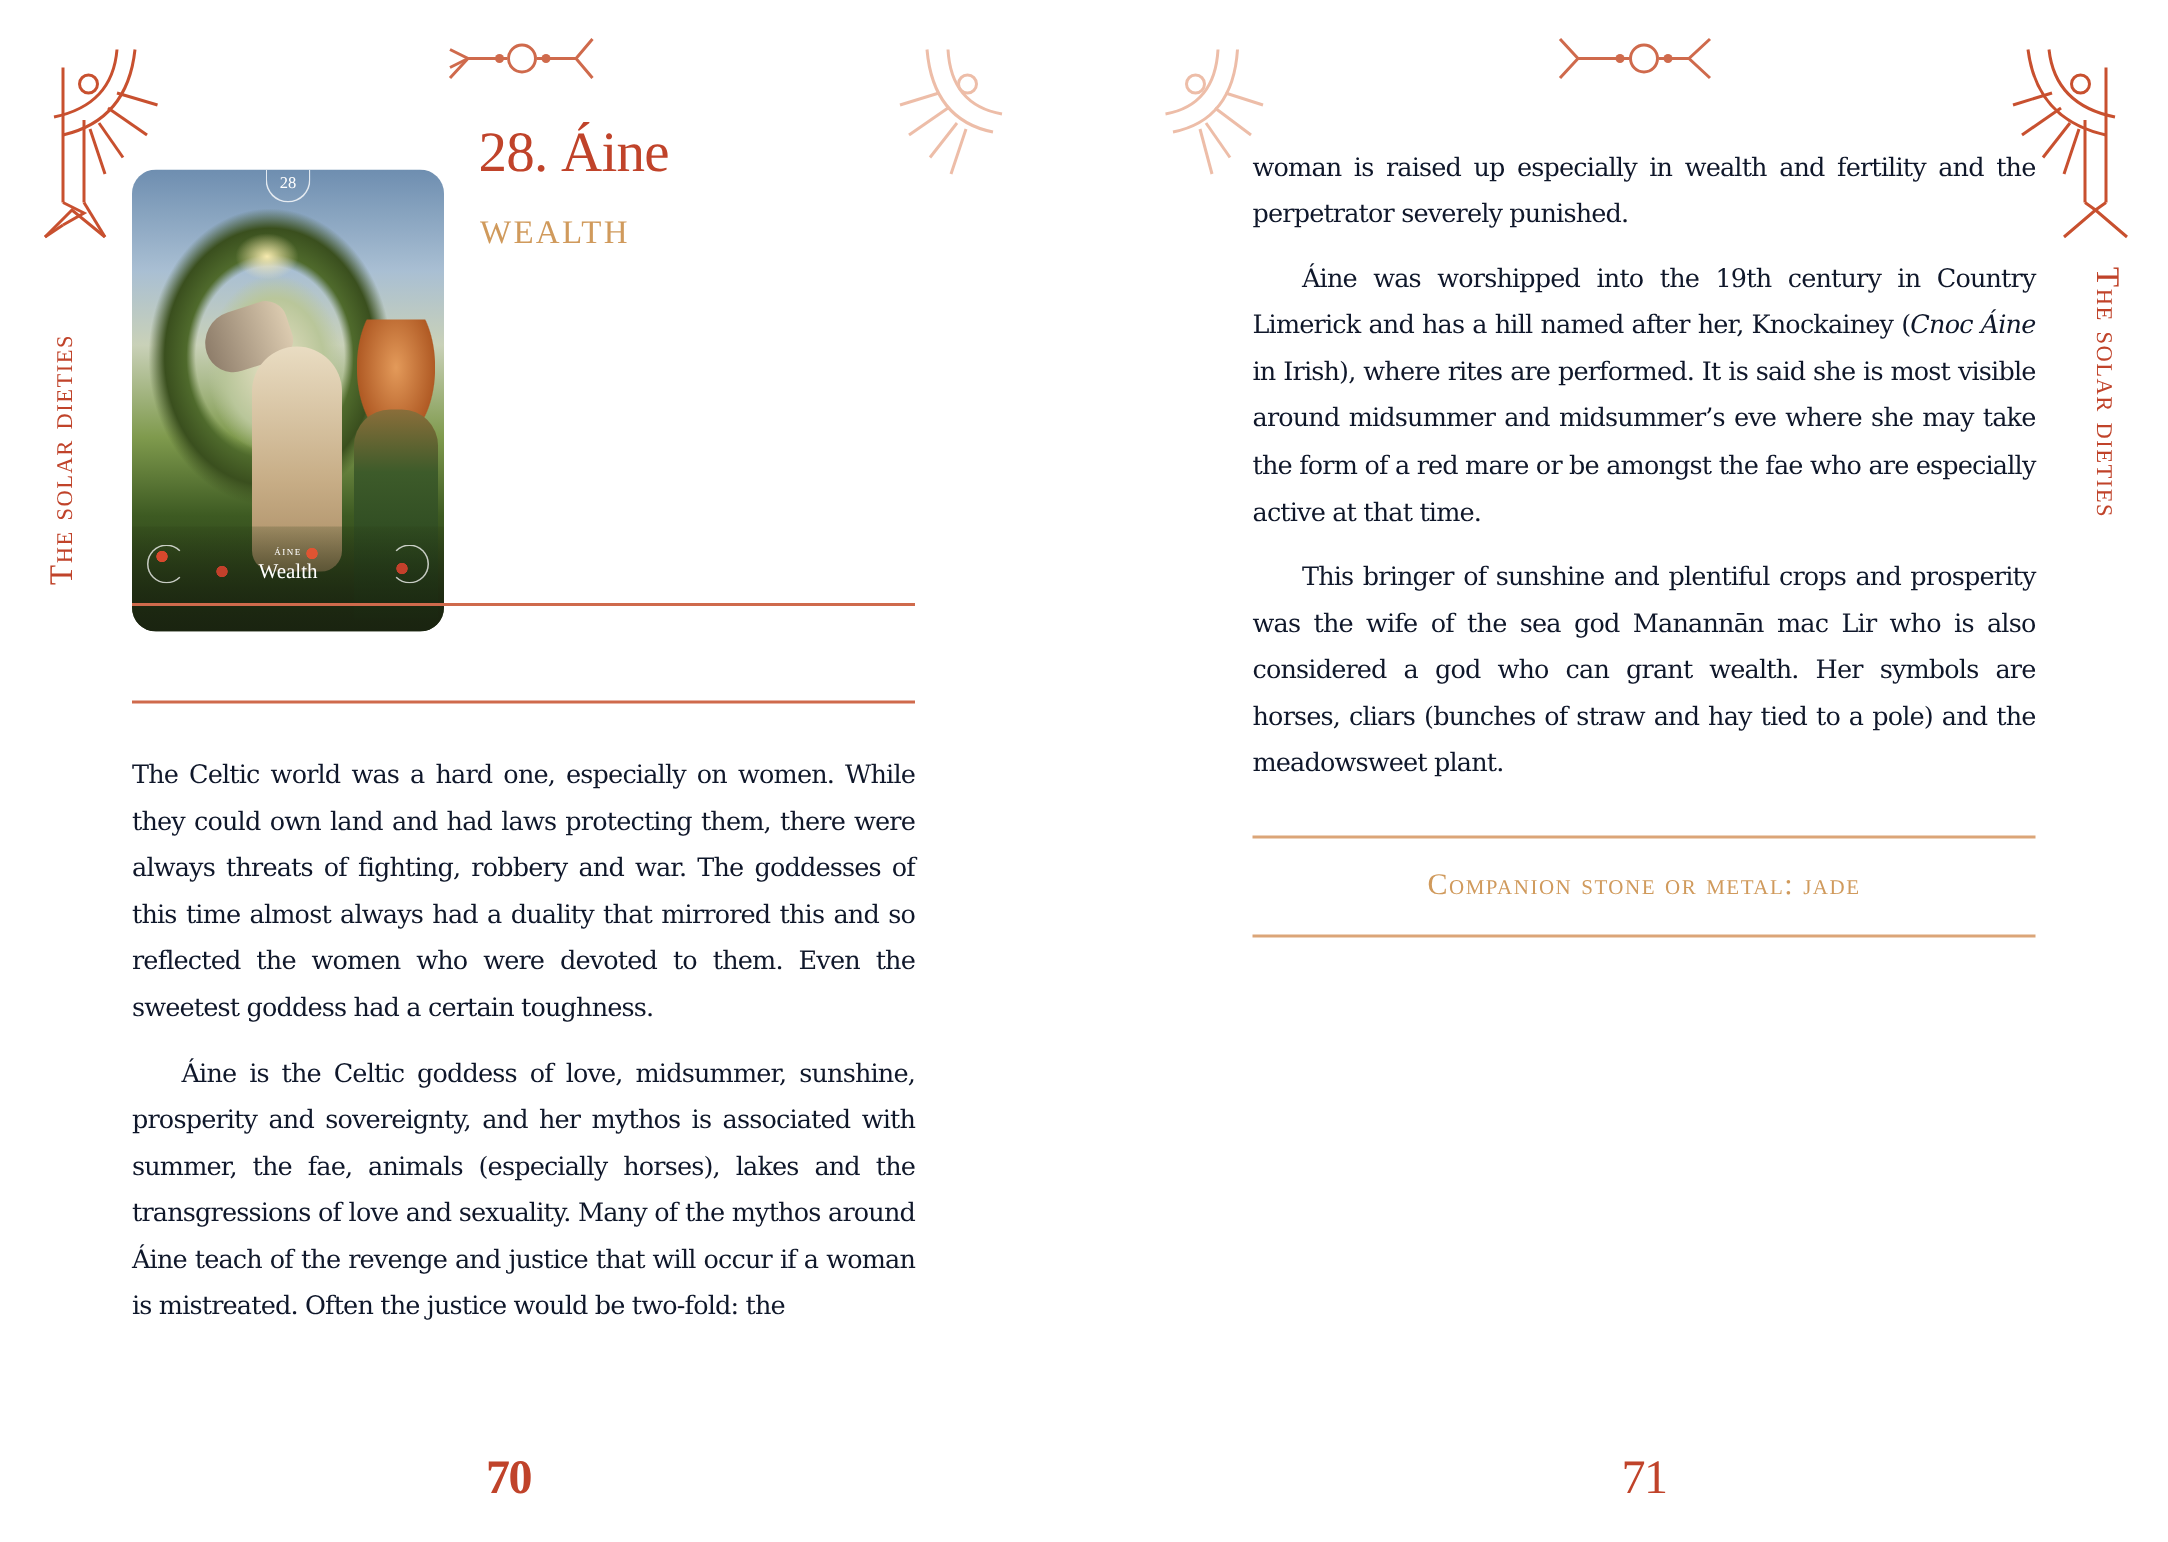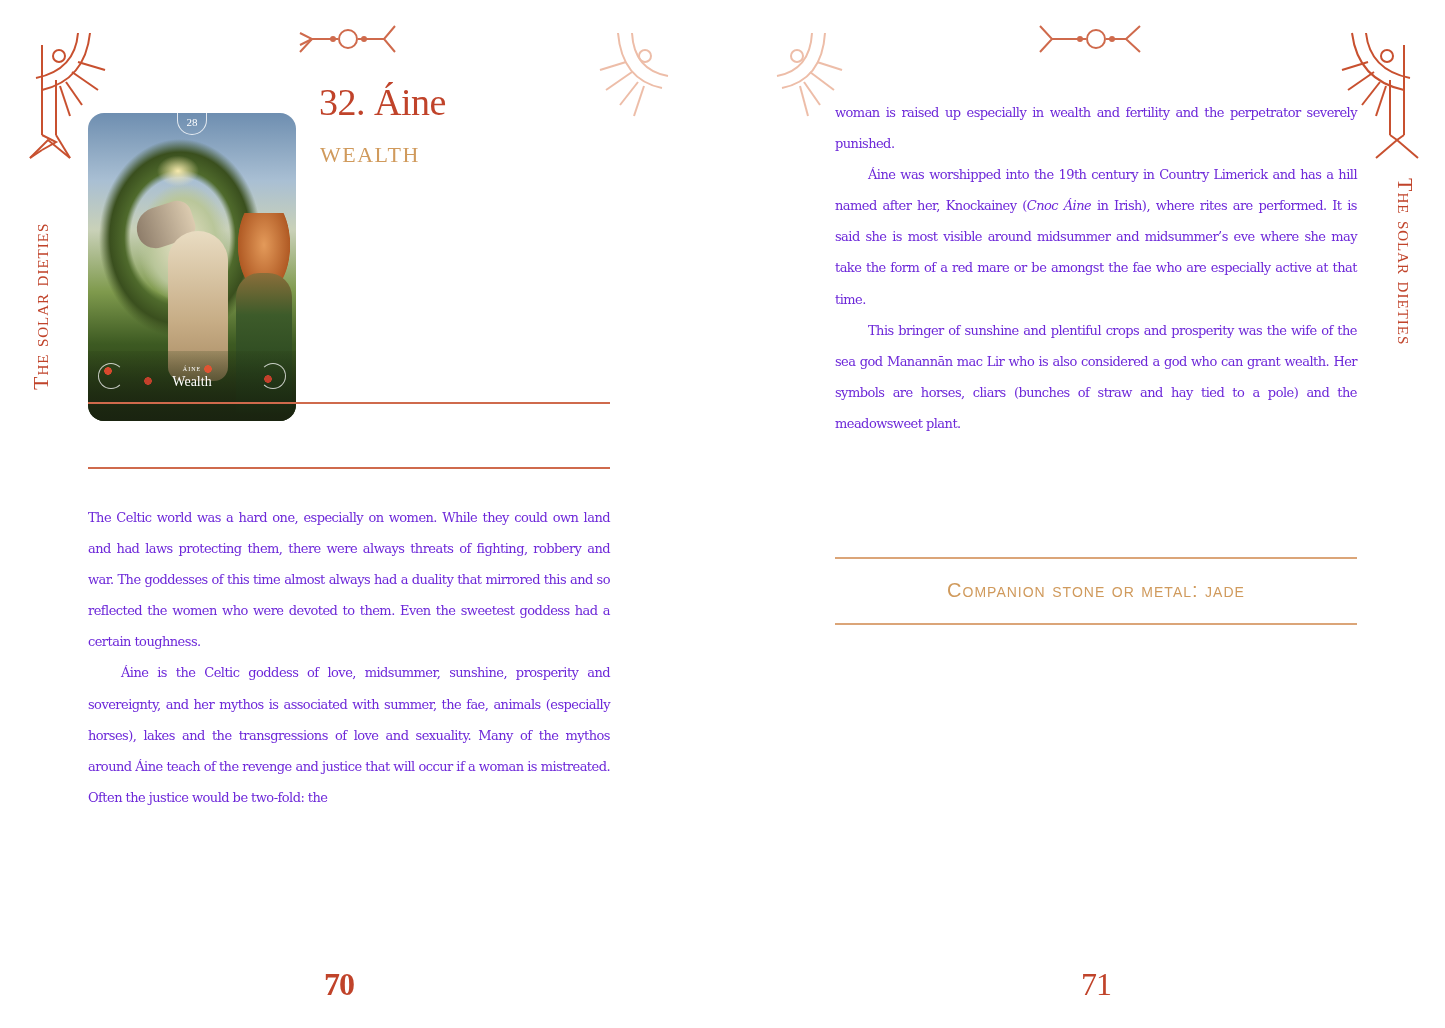--- a/index.html
+++ b/index.html
@@ -105,32 +105,32 @@
   .rule-red { background: #cf6a4c; }
   .rule-gold { background: #dba578; }
 
   .affirmation {
     position: absolute; left: 88px; width: 522px; top: 424px; text-align: center;
     font-family: "Liberation Serif", serif; font-variant: small-caps;
     color: #c0432a; font-size: 20px; letter-spacing: 1px;
   }
   .companion {
     position: absolute; left: 835px; width: 522px; top: 579px; text-align: center;
-    font-family: Liberation Sans, sans-serif; font-variant: small-caps;
+    font-family: Liberation Serif, serif; font-variant: small-caps;
     color: #d09a5c; font-size: 20px; letter-spacing: 1px;
   }
 
   .body-text {
     position: absolute;
     font-family: "DejaVu Serif", serif;
-    font-size: 13px; line-height: 31.1px; color: #6d28d9;
+    font-size: 17px; line-height: 31.1px; color: #0f172a;
     text-align: justify; letter-spacing: -0.55px;
   }
   .body-text p { text-indent: 0; }
-  .body-text p.indent { text-indent: 33px; }
+  .body-text p.indent { text-indent: 33px; margin-top: 12px; }
   .body-left { left: 88px; top: 502px; width: 522px; }
   .body-right { left: 835px; top: 97px; width: 522px; }
 
   .page-number {
     position: absolute; top: 966px;
     font-family: "Liberation Serif", serif; font-size: 32px; color: #c0432a;
     letter-spacing: -1px;
   }
   .pn-left { left: 324px; font-weight: bold; }
   .pn-right { left: 1081px; }
@@ -209,21 +209,21 @@
     <div class="card-woman-hair"></div>
     <div class="card-woman"></div>
     <div class="card-flowers"></div>
     <div class="card-number">28</div>
     <div class="card-moon l"></div>
     <div class="card-moon r"></div>
     <div class="card-subname">ÁINE</div>
     <div class="card-title">Wealth</div>
   </div>
 
-  <div class="entry-title">32. Áine</div>
+  <div class="entry-title">28. Áine</div>
   <div class="entry-keyword">WEALTH</div>
 
   <div class="rule rule-red" style="left:88px; top:402px; width:522px;"></div>
   <div class="rule rule-red" style="left:88px; top:467px; width:522px;"></div>
 
   <div class="body-text body-left">
     <p>The Celtic world was a hard one, especially on women. While they could own land and had laws protecting them, there were always threats of fighting, robbery and war. The goddesses of this time almost always had a duality that mirrored this and so reflected the women who were devoted to them. Even the sweetest goddess had a certain toughness.</p>
     <p class="indent">Áine is the Celtic goddess of love, midsummer, sunshine, prosperity and sovereignty, and her mythos is associated with summer, the fae, animals (especially horses), lakes and the transgressions of love and sexuality. Many of the mythos around Áine teach of the revenge and justice that will occur if a woman is mistreated. Often the justice would be two-fold: the</p>
   </div>
 

